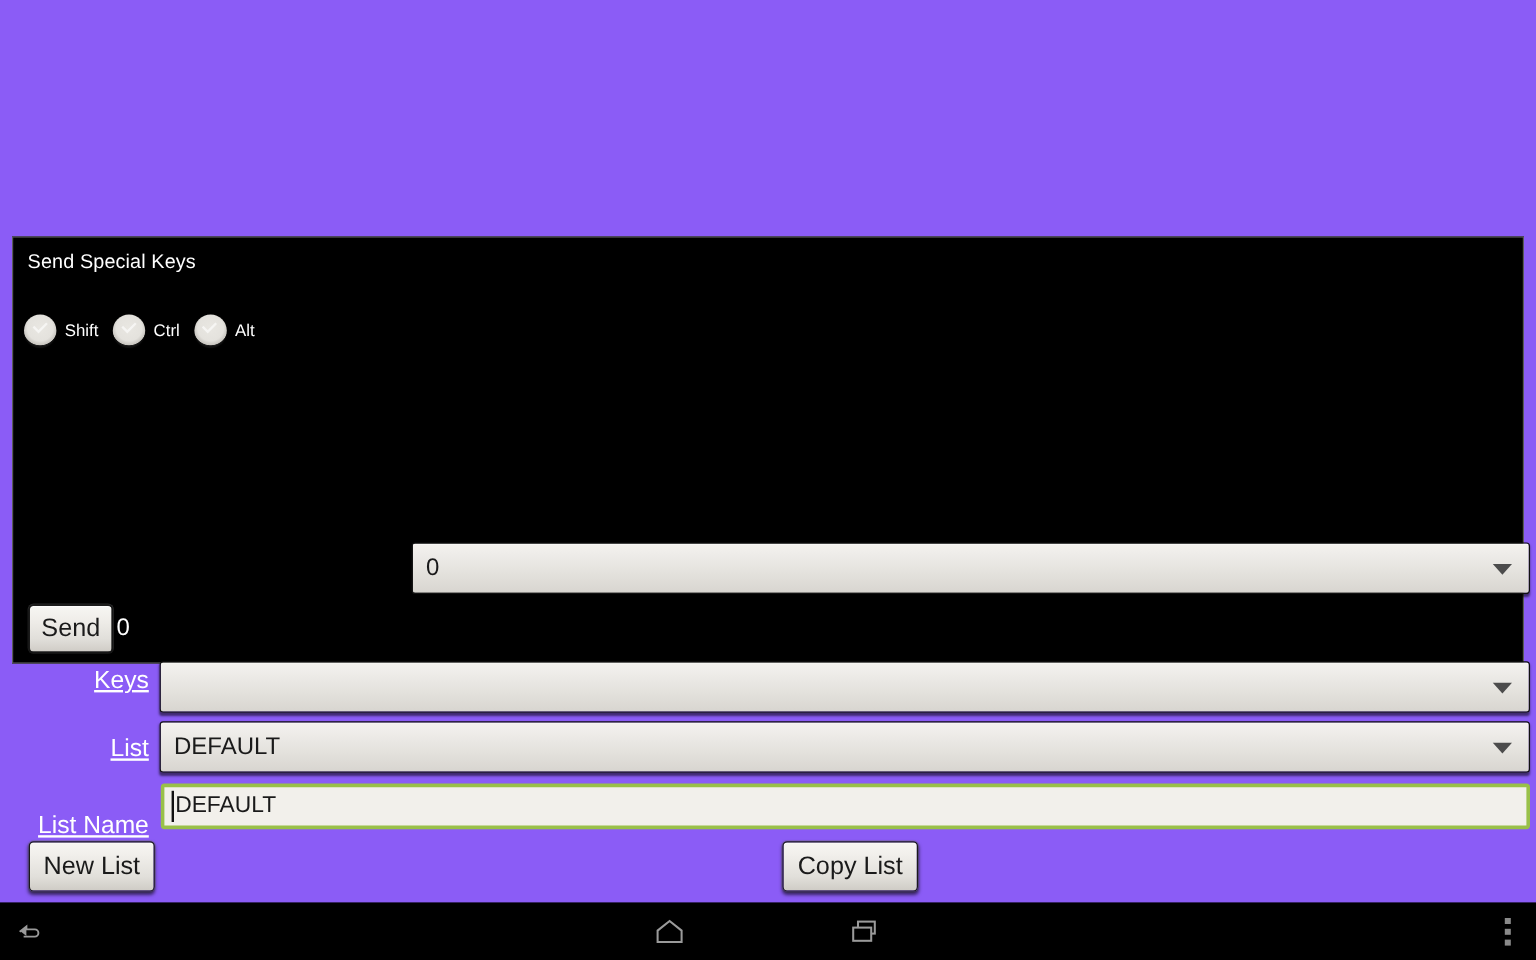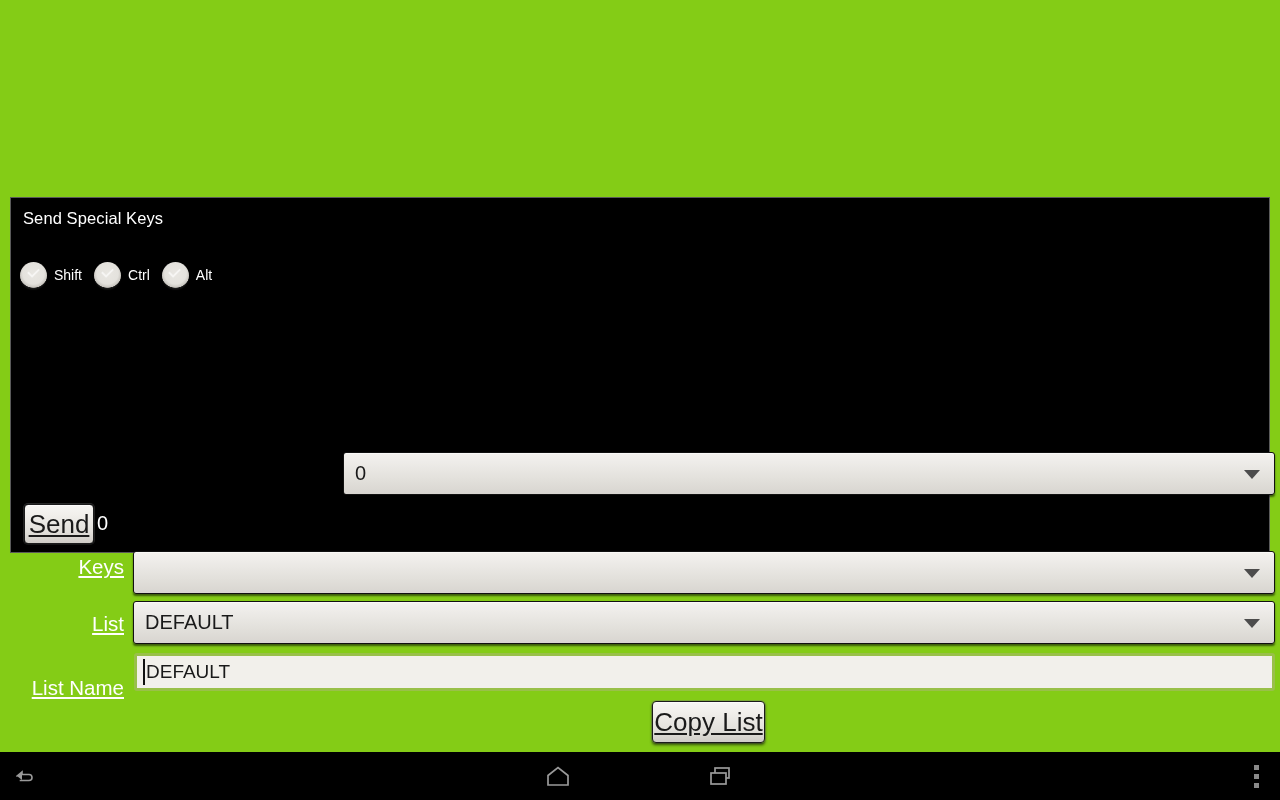--- a/index.html
+++ b/index.html
@@ -7,21 +7,21 @@
     width:1280px; height:800px;
     background:#000;
     font-family:"Liberation Sans", sans-serif;
     overflow:hidden;
   }
 
   
   #app {
     position:relative;
     width:1280px; height:800px;
-    background:#84cc16;
+    background:#8b5cf6;
   }
 
   
   #panel {
     position:absolute;
     left:10px; top:197px;
     width:1260px; height:356px;
     border:1px solid #5a5a5a;
     background:#000;
   }
@@ -109,30 +109,29 @@
   #spinner-keys    { left:122px; top:353px; width:1142px; }
   #spinner-list    { left:122px; top:403px; width:1142px; }
 
   
   .btn {
     position:absolute;
     background:linear-gradient(to bottom, #f7f6f3 0%, #f1efeb 26%, #e1dfda 72%, #cfccc6 100%);
     border:1px solid #1b1b1b;
     border-radius:4px;
     color:#1a1a1a;
-    font-size:26px;
+    font-size:21px;
     display:flex;
     align-items:center;
     justify-content:center;
     box-shadow:0 1px 0 rgba(255,255,255,0.7) inset,
                0 2px 3px rgba(0,0,0,0.6),
                0 0 0 1px rgba(120,120,120,0.35);
     cursor:default;
     white-space:nowrap;
-    text-decoration:underline;
   }
   #btn-send { left:13px; top:306px; width:70px; height:40px; }
   #send-count {
     position:absolute;
     left:86px; top:314px;
     color:#ffffff;
     font-size:20px;
   }
 
   
@@ -253,20 +252,21 @@
       <span class="sp-text">DEFAULT</span>
       <span class="sp-arrow"></span>
     </div>
 
     <div class="row-label" id="label-lname">List Name</div>
     <div id="field-listname">
       <span class="ft-caret"></span>
       <span class="ft-text">DEFAULT</span>
     </div>
 
+    <div class="btn" id="btn-newlist">New List</div>
     <div class="btn" id="btn-copylist">Copy List</div>
 
   </div>
 
   <div id="navbar">
 
     <div class="nav-btn" id="nav-back">
       <svg width="26" height="26" viewBox="0 0 26 26">
         <path d="M6 13 L11 9 L11 11.5 L18 11.5 A3 3 0 0 1 18 17.5 L9.5 17.5" fill="none" stroke="#9a9a9a" stroke-width="1.6" stroke-linecap="square"></path>
         <path d="M6 13 L11 17 L11 9 Z" fill="#9a9a9a"></path>

